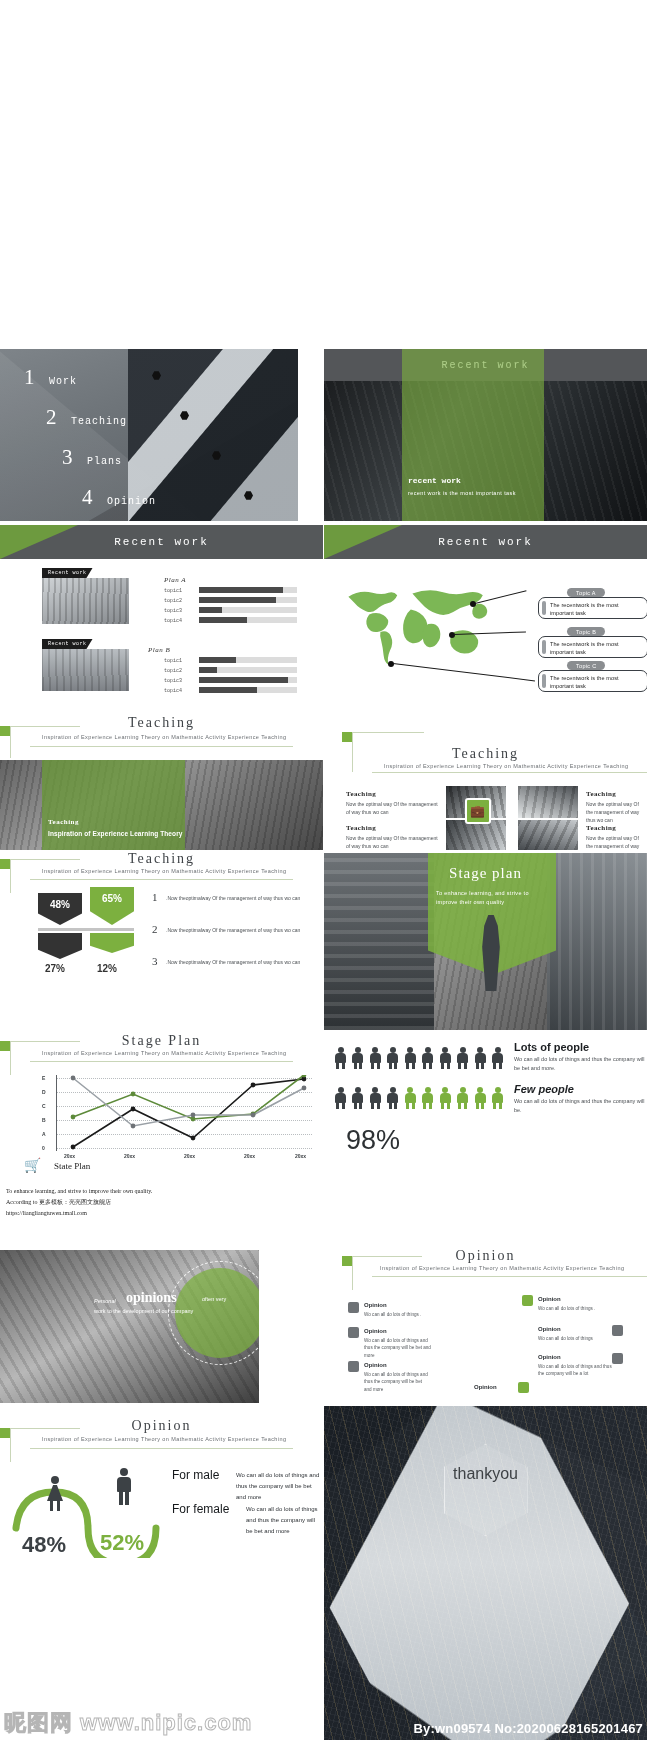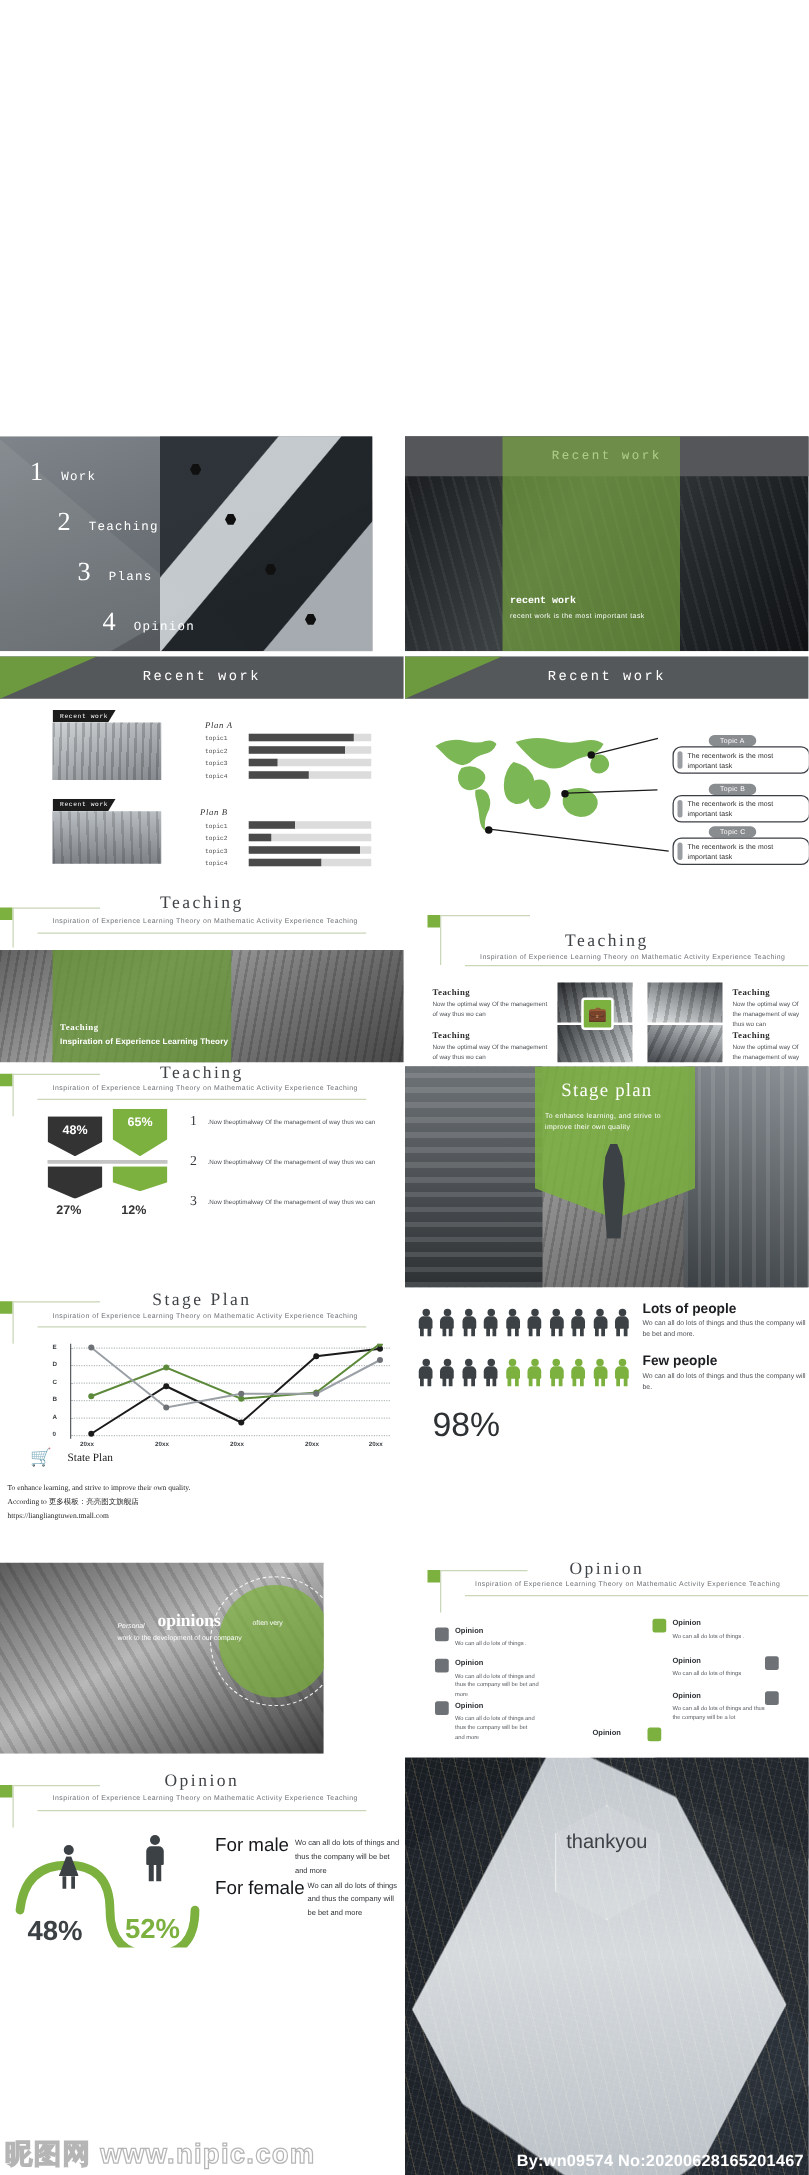--- a/index.html
+++ b/index.html
@@ -236,21 +236,21 @@
     left:17px; top:17px;
   }
   .opl{ position:absolute; font-size:6px; color:#2b2f33; font-weight:bold; }
   .opt{ position:absolute; font-size:4.6px; color:#55595d; line-height:1.6; }
   .opicon{ position:absolute; width:11px; height:11px; background:#6e7276; border-radius:2px; }
 
   
   #s15{ top:1406px; left:0; width:323px; height:334px; }
   #s16{ top:1406px; left:324px; width:323px; height:350px; }
   .gender-big{ position:absolute; font-size:22px; font-weight:bold; }
-  .fm-head{ position:absolute; font-size:15px; color:#15181b; font-weight:500; }
+  .fm-head{ position:absolute; font-size:12px; color:#15181b; font-weight:500; }
   .fm-body{ position:absolute; font-size:6px; color:#2e3236; line-height:1.8; }
 
   
   #ty-hex{
     position:absolute; left:50%; top:38px; transform:translateX(-50%);
     width:84px; height:92px;
     clip-path:polygon(50% 0,100% 25%,100% 75%,50% 100%,0 75%,0 25%);
     background:rgba(255,255,255,.10);
     border:1px solid rgba(255,255,255,.5);
   }
@@ -335,21 +335,21 @@
     <div class="bartrack" style="left:199px; top:82px; width:98px;"></div>
     <div class="barfill" style="left:199px; top:82px; width:23px;"></div>
 
     <div class="toplbl" style="left:164px; top:93px;">topic4</div>
     <div class="bartrack" style="left:199px; top:92px; width:98px;"></div>
     <div class="barfill" style="left:199px; top:92px; width:48px;"></div>
 
     <div class="tag" style="left:42px; top:114px;">Recent work</div>
     <div class="thumb" style="left:42px; top:124px; width:87px; height:42px;
          background:repeating-linear-gradient(88deg,rgba(0,0,0,.15) 0 2px,transparent 2px 7px),linear-gradient(180deg,#b9bec2,#7d8186);"></div>
-    <div class="planlbl" style="left:160px; top:121px;">Plan B</div>
+    <div class="planlbl" style="left:148px; top:121px;">Plan B</div>
 
     <div class="toplbl" style="left:164px; top:133px;">topic1</div>
     <div class="bartrack" style="left:199px; top:132px; width:98px;"></div>
     <div class="barfill" style="left:199px; top:132px; width:37px;"></div>
 
     <div class="toplbl" style="left:164px; top:143px;">topic2</div>
     <div class="bartrack" style="left:199px; top:142px; width:98px;"></div>
     <div class="barfill" style="left:199px; top:142px; width:18px;"></div>
 
     <div class="toplbl" style="left:164px; top:153px;">topic3</div>
@@ -584,21 +584,21 @@
       <span class="person" style="color:#3c4145"><i></i><b></b><u></u><s></s></span>
       <span class="person" style="color:#3c4145"><i></i><b></b><u></u><s></s></span>
       <span class="person" style="color:#3c4145"><i></i><b></b><u></u><s></s></span>
       <span class="person" style="color:#7cb03f"><i></i><b></b><u></u><s></s></span>
       <span class="person" style="color:#7cb03f"><i></i><b></b><u></u><s></s></span>
       <span class="person" style="color:#7cb03f"><i></i><b></b><u></u><s></s></span>
       <span class="person" style="color:#7cb03f"><i></i><b></b><u></u><s></s></span>
       <span class="person" style="color:#7cb03f"><i></i><b></b><u></u><s></s></span>
       <span class="person" style="color:#7cb03f"><i></i><b></b><u></u><s></s></span>
     </div>
-    <div style="position:absolute;left:190px;top:50px;font-size:11px;font-weight:bold;color:#1c1f22;">Few people</div>
+    <div style="position:absolute;left:190px;top:50px;font-size:11px;font-weight:bold;color:#1c1f22;font-style:italic;">Few people</div>
     <div style="position:absolute;left:190px;top:64px;width:133px;font-size:5.5px;color:#4a4e52;line-height:1.7;">Wo can all do lots of things and thus the company will be.</div>
 
     <div style="position:absolute;left:22px;top:92px;font-size:27px;color:#2d3134;">98%</div>
   </div>
 
   <div class="slide" id="s12">
     <div class="sp-txt" style="left:6px; top:4px; width:310px;">To enhance learning, and strive to improve their own quality.</div>
     <div class="sp-txt" style="left:6px; top:15px; width:310px;">According to 更多模板：亮亮图文旗舰店</div>
     <div class="sp-txt" style="left:6px; top:26px; width:310px;">https://liangliangtuwen.tmall.com</div>
   </div>

